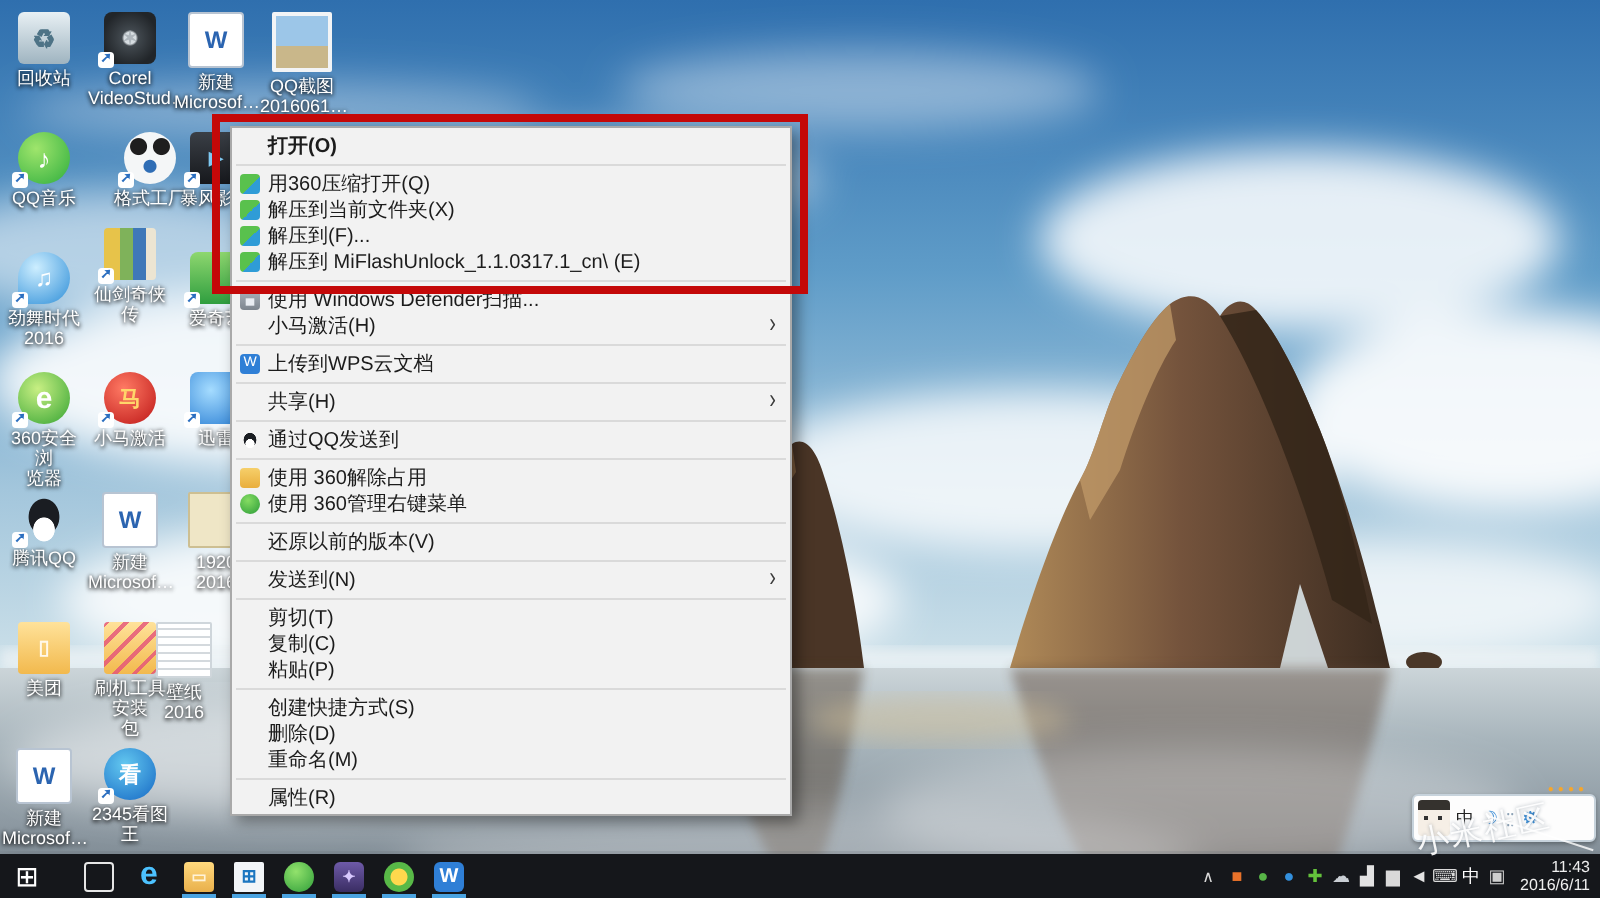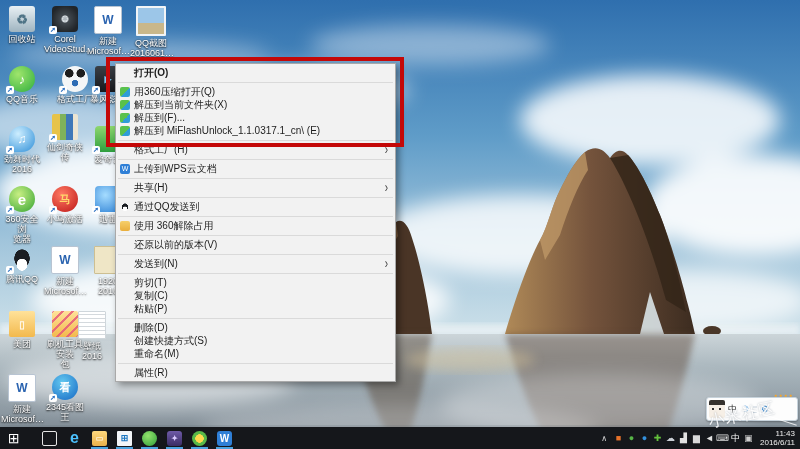--- a/index.html
+++ b/index.html
@@ -265,22 +265,26 @@
       <div class="m-item">
         <span class="m-ic" style="background: linear-gradient(135deg, rgb(89, 193, 77) 0px, rgb(89, 193, 77) 55%, rgb(47, 156, 215) 55%); border-radius: 2px;"></span>
         <span>解压到(F)...</span>
       </div>
       <div class="m-item">
         <span class="m-ic" style="background: linear-gradient(135deg, rgb(89, 193, 77) 0px, rgb(89, 193, 77) 55%, rgb(47, 156, 215) 55%); border-radius: 2px;"></span>
         <span>解压到 MiFlashUnlock_1.1.0317.1_cn\ (E)</span>
       </div>
       <div class="m-sep"></div>
       <div class="m-item">
-        <span class="m-ic"></span>
-        <span>格式工厂(H)</span>
+        <span class="m-ic" style="background: linear-gradient(rgb(170, 179, 188), rgb(124, 133, 142)); color: rgb(232, 237, 242); border-radius: 2px; font-size: 6px;">▄</span>
+        <span>使用 Windows Defender扫描...</span>
+      </div>
+      <div class="m-item">
+        <span class="m-ic"></span>
+        <span>小马激活(H)</span>
         <span class="m-arrow">›</span>
       </div>
       <div class="m-sep"></div>
       <div class="m-item">
         <span class="m-ic" style="background: rgb(47, 127, 214); color: rgb(255, 255, 255); border-radius: 2px; font-size: 7px;">W</span>
         <span>上传到WPS云文档</span>
       </div>
       <div class="m-sep"></div>
       <div class="m-item">
         <span class="m-ic"></span>
@@ -290,20 +294,24 @@
       <div class="m-sep"></div>
       <div class="m-item">
         <span class="m-ic" style="background: radial-gradient(4px 4px at 50% 68%, rgb(255, 255, 255) 55%, rgba(0, 0, 0, 0) 60%), radial-gradient(4.5px 5px, rgb(26, 29, 34) 68%, rgba(0, 0, 0, 0) 74%); border-radius: 50%;"></span>
         <span>通过QQ发送到</span>
       </div>
       <div class="m-sep"></div>
       <div class="m-item">
         <span class="m-ic" style="background: linear-gradient(rgb(246, 207, 106), rgb(233, 174, 60)); border-radius: 2px;"></span>
         <span>使用 360解除占用</span>
       </div>
+      <div class="m-item">
+        <span class="m-ic" style="background: radial-gradient(circle at 40% 32%, rgb(133, 220, 98), rgb(43, 156, 56)); border-radius: 50%;"></span>
+        <span>使用 360管理右键菜单</span>
+      </div>
       <div class="m-sep"></div>
       <div class="m-item">
         <span class="m-ic"></span>
         <span>还原以前的版本(V)</span>
       </div>
       <div class="m-sep"></div>
       <div class="m-item">
         <span class="m-ic"></span>
         <span>发送到(N)</span>
         <span class="m-arrow">›</span>
@@ -317,25 +325,25 @@
         <span class="m-ic"></span>
         <span>复制(C)</span>
       </div>
       <div class="m-item">
         <span class="m-ic"></span>
         <span>粘贴(P)</span>
       </div>
       <div class="m-sep"></div>
       <div class="m-item">
         <span class="m-ic"></span>
+        <span>创建快捷方式(S)</span>
+      </div>
+      <div class="m-item">
+        <span class="m-ic"></span>
         <span>删除(D)</span>
-      </div>
-      <div class="m-item">
-        <span class="m-ic"></span>
-        <span>创建快捷方式(S)</span>
       </div>
       <div class="m-item">
         <span class="m-ic"></span>
         <span>重命名(M)</span>
       </div>
       <div class="m-sep"></div>
       <div class="m-item">
         <span class="m-ic"></span>
         <span>属性(R)</span>
       </div>

